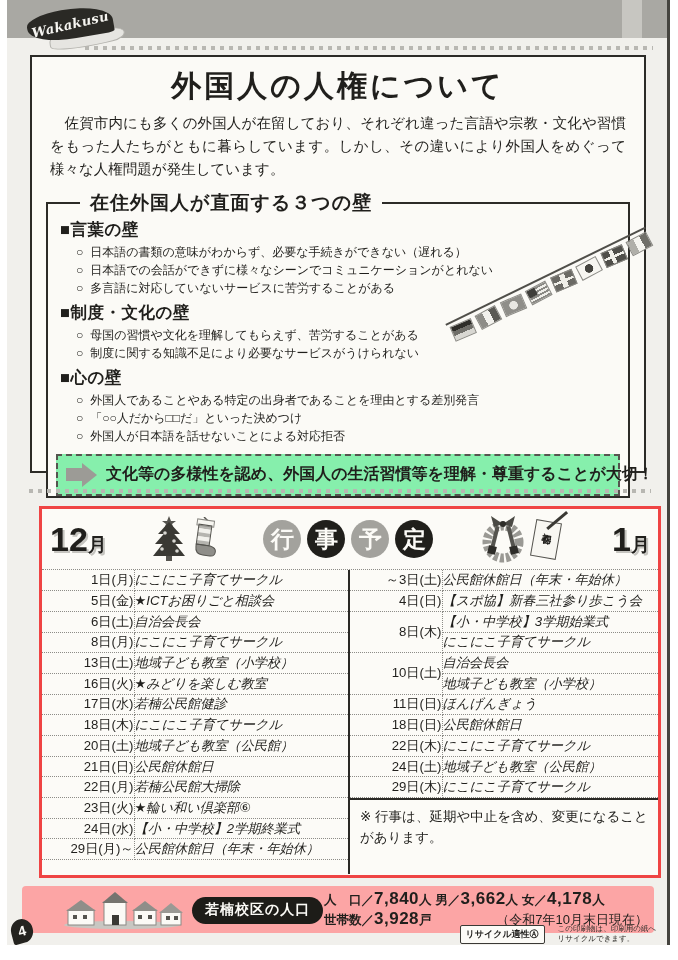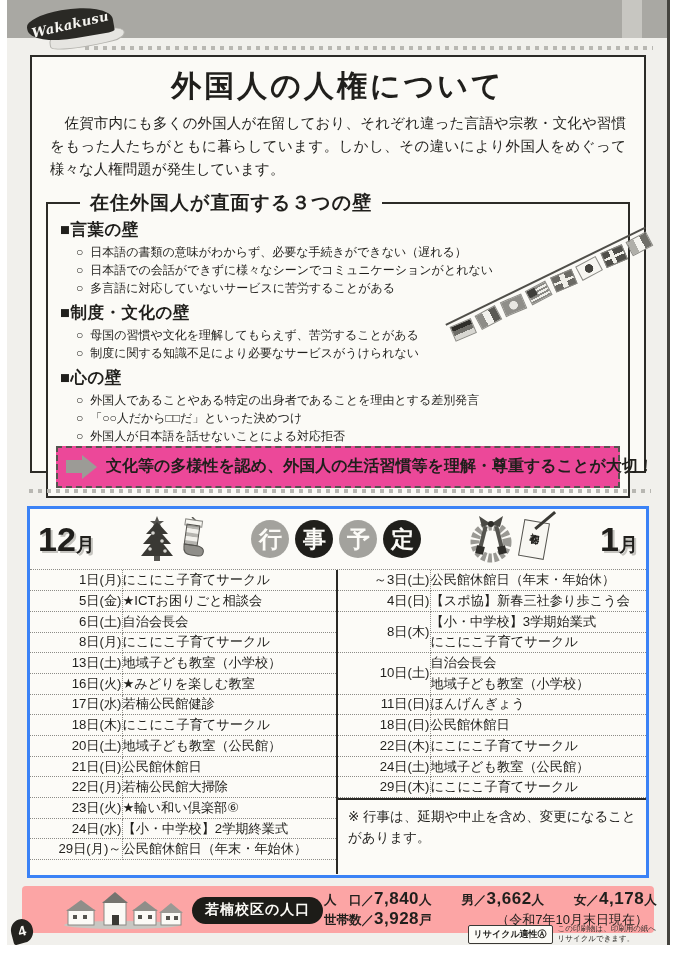--- a/index.html
+++ b/index.html
@@ -32,22 +32,22 @@
   .rights-box { position:absolute; left:23px; top:55px; width:616px; height:418px; background:#fbfaf6; border:2px solid #2c2b27; }
   .rights-title { text-align:center; font-size:30px; font-weight:bold; letter-spacing:3px; margin:9px 0 5px; }
   .rights-intro { margin:0 18px; font-size:14.5px; line-height:1.58; text-align:justify; }
 
   .walls-box { position:relative; margin:21px 14px 0; height:296px; border:2px solid #2c2b27; padding:10px 16px 8px 12px; background:#fbfaf6; }
   .walls-title { position:absolute; top:-14px; left:32px; background:#fbfaf6; padding:0 10px; font-size:19px; font-weight:bold; letter-spacing:1px; }
   .wall-heading { font-size:16.5px; font-weight:bold; margin:5px 0 2px; letter-spacing:0.5px; }
   .wall-item { font-size:12px; line-height:1.5; padding-left:16px; white-space:nowrap; }
   .circ { margin-right:7px; }
 
-  .conclusion-box { position:absolute; left:8px; right:8px; bottom:8px; height:42px; border:2px dashed #55544f;
-    display:flex; align-items:center; padding:0 8px; background:#ec4899; }
+  .conclusion-box { position:absolute; left:8px; right:8px; bottom:0; height:42px; border:2px dashed #55544f;
+    display:flex; align-items:center; padding:0 8px; background:#86efac; }
   .arrow-icon { display:flex; align-items:center; flex:0 0 auto; }
   .arrow-tail { width:16px; height:13px; background:#9c9b96; }
   .arrow-head { width:0; height:0; border-top:12px solid transparent; border-bottom:12px solid transparent; border-left:15px solid #9c9b96; }
   .conclusion-text { font-size:16px; font-weight:bold; margin-left:9px; white-space:nowrap; }
 
   
   .flag-garland { position:absolute; left:418px; top:266px; width:222px; transform:rotate(-26deg); transform-origin:0 50%;
     border-top:2px solid #504f4a; display:flex; gap:5px; padding:3px 2px 0; pointer-events:none; }
   .flag { width:23px; height:16px; border:1px solid #8a8984; flex:0 0 auto; }
   .flag:nth-child(odd){ transform:rotate(3deg); }
@@ -60,21 +60,21 @@
   .flag-uk { background-image:linear-gradient(180deg,transparent 41%,#f0efe9 41% 59%,transparent 59%),
              linear-gradient(90deg,transparent 37%,#f0efe9 37% 63%,transparent 63%);
              background-color:#6b6a65; }
   .flag-jp { background:radial-gradient(circle at 50% 50%,#45443f 0 4px,#f7f6f1 4.5px); }
   .flag-dk { background-image:linear-gradient(90deg,transparent 0 7px,#f0efe9 7px 11px,transparent 11px),
              linear-gradient(180deg,transparent 41%,#f0efe9 41% 59%,transparent 59%);
              background-color:#504f4a; }
   .flag-it { background:linear-gradient(90deg,#b0afa9 0 33%,#f5f4ef 33% 66%,#6f6e68 66%); }
 
   
-  .cal-box { position:absolute; left:20px; top:506px; width:622px; height:372px; background:#fcfbf7; border:3px solid #3b82f6; }
+  .cal-box { position:absolute; left:32px; top:506px; width:622px; height:372px; background:#fcfbf7; border:3px solid #ef4444; }
   .cal-header { height:60px; display:flex; align-items:center; justify-content:space-between; padding:0 8px; }
   .cal-month { font-size:34px; font-weight:bold; text-shadow:2px 2px 0 #c5c4bf; white-space:nowrap; }
   .cal-month .suffix { font-size:19px; }
   .cal-title { display:flex; gap:6px; }
   .cal-circle { width:38px; height:38px; border-radius:50%; color:#fcfbf7; font-size:23px; font-weight:bold;
     display:flex; align-items:center; justify-content:center; }
   .cal-circle.gray { background:#a3a29d; }
   .cal-circle.black { background:#201f1b; }
   .deco { display:flex; align-items:center; gap:4px; }
   .ny-card-wrap { position:relative; width:36px; height:44px; }
@@ -82,41 +82,41 @@
     transform:rotate(10deg); display:flex; justify-content:center; }
   .ny-card-label { writing-mode:vertical-rl; font-size:10px; font-weight:bold; margin-top:3px; letter-spacing:1px; }
   .ny-pen { position:absolute; right:-3px; top:2px; width:26px; height:2.5px; background:#3a3934; transform:rotate(-40deg); }
 
   .cal-body { display:flex; border-top:1px dotted #8d8c87; height:305px; }
   .cal-half { width:50%; display:flex; flex-direction:column; }
   .cal-half.left { border-right:2px solid #2a2925; }
   table.cal { width:100%; border-collapse:collapse; table-layout:fixed; }
   table.cal td { height:20.7px; font-size:13.2px; padding:0; border-bottom:1px dotted #8d8c87; overflow:hidden; white-space:nowrap; }
   td.c-date { width:92px; text-align:right; padding-right:5px; border-right:1px dotted #8d8c87; }
-  td.c-event { padding-left:11px; }
+  td.c-event { padding-left:11px;font-style:italic; }
   .cal-note { flex:1; border-top:2px solid #2a2925; padding:7px 10px 0 10px; font-size:13.5px; line-height:1.55; }
 
   
   .pop-strip { position:absolute; left:15px; top:886px; width:632px; height:47px; background:#fca5a5; border-radius:4px; }
   .houses { position:absolute; left:36px; top:4px; }
   .pop-badge { position:absolute; left:170px; top:11px; background:#1d1c18; color:#fbfaf6; font-size:14px; font-weight:bold;
     padding:4px 13px 5px; border-radius:999px; letter-spacing:1px; white-space:nowrap; }
   .pop-stats { position:absolute; left:302px; top:3px; width:324px; }
-  .stat-row1 { display:flex; gap:30px; }
+  .stat-row1 { display:flex; gap:4px; }
   .stat { white-space:nowrap; }
   .stat-label,.stat-unit { font-size:12.5px; font-weight:bold; }
   .stat-value { font-size:17px; font-weight:bold; letter-spacing:0.5px; }
   .stat-row2 { display:flex; justify-content:space-between; align-items:flex-end; margin-top:0px; }
   .asof { font-size:13px; white-space:nowrap; }
 
   .page-leaf { position:absolute; left:4px; top:919px; width:22px; height:24px; background:#24231f;
     border-radius:65% 65% 65% 12%; transform:rotate(-15deg);
     display:flex; align-items:center; justify-content:center; color:#fbfaf6; font-size:14px; font-weight:bold; }
 
-  .recycle { position:absolute; right:14px; top:924px; display:flex; align-items:center; gap:5px; }
+  .recycle { position:absolute; right:14px; top:924px; display:flex; align-items:center; gap:13px; }
   .recycle-box { border:1.5px solid #3a3935; background:#fcfbf7; font-size:9px; font-weight:bold; padding:2px 5px;
     border-radius:2px; white-space:nowrap; }
   .recycle-note { font-size:7.5px; line-height:1.35; color:#2c2b27; white-space:nowrap; }
 </style>
 </head>
 <body>
 
 <div class="scan">
   <div class="band">
     <div class="band-strip"></div>

